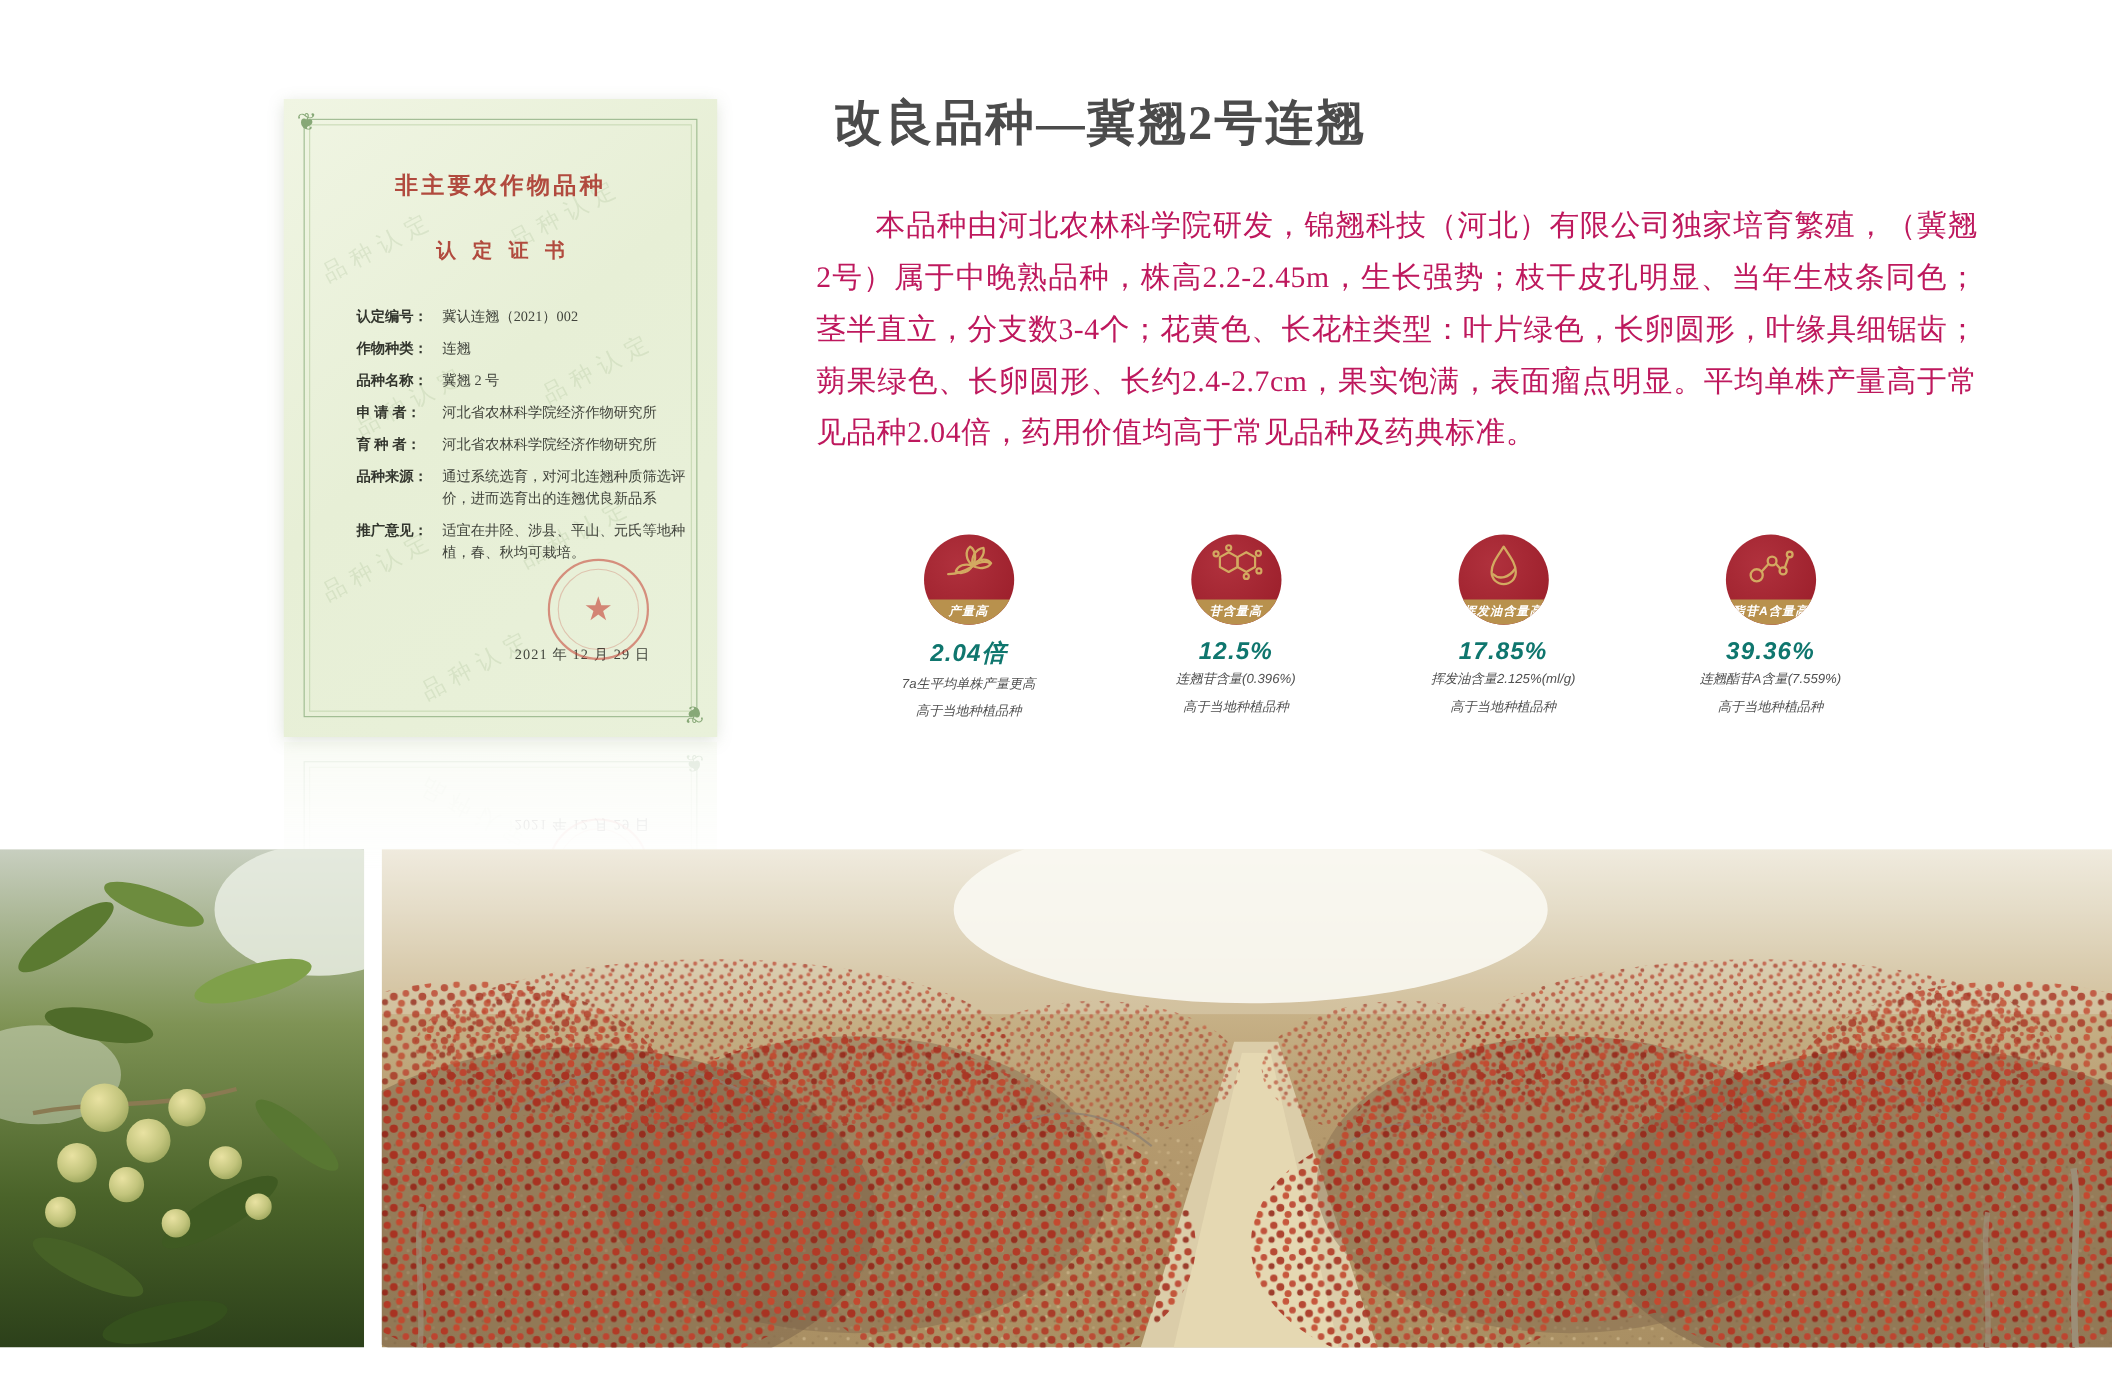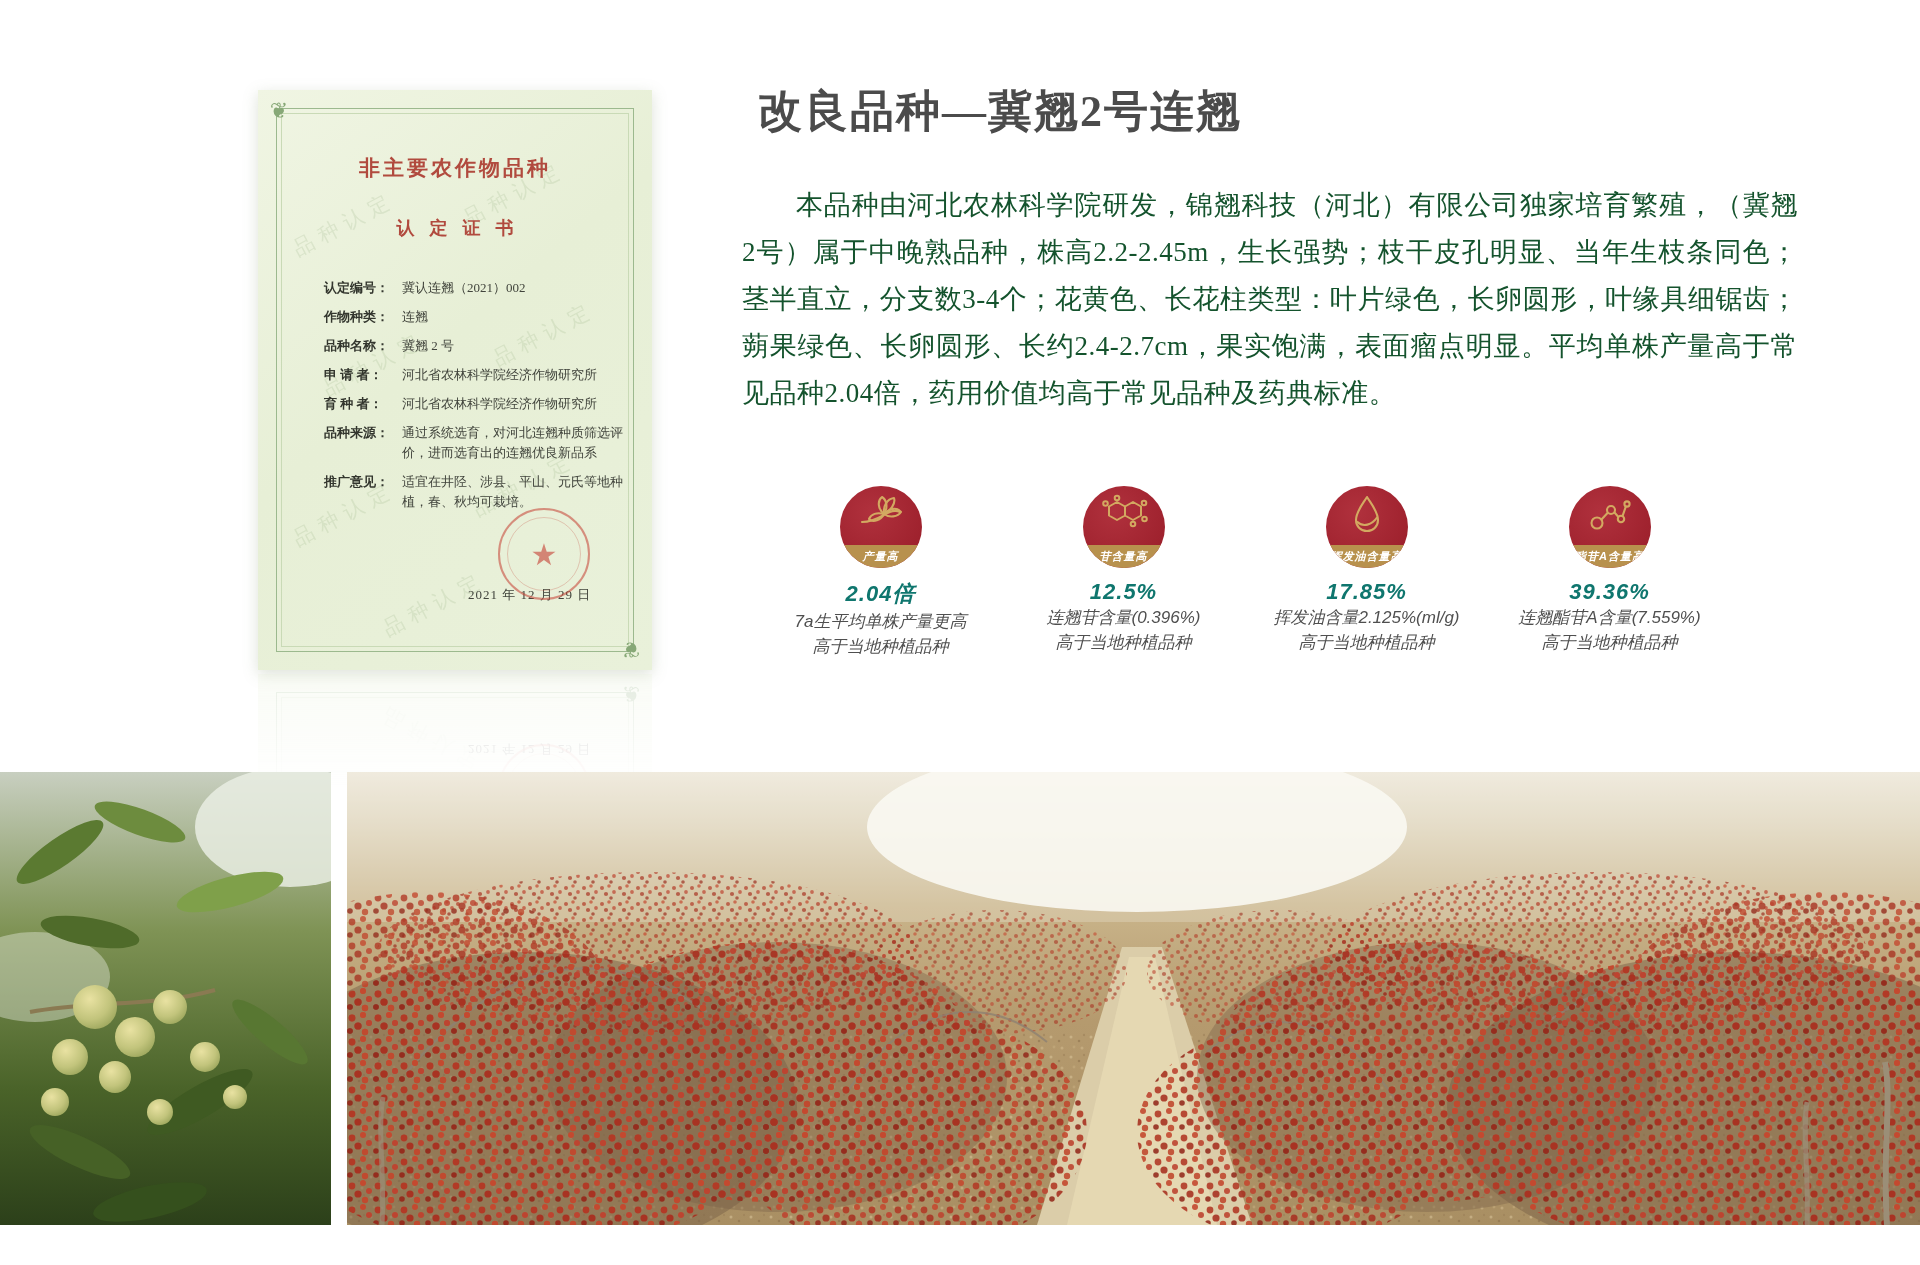--- a/index.html
+++ b/index.html
@@ -46,34 +46,34 @@
                      -webkit-mask-image:linear-gradient(to bottom, rgba(0,0,0,.9), transparent 85%);
                      mask-image:linear-gradient(to bottom, rgba(0,0,0,.9), transparent 85%); }
   #cert-reflection .certificate { left:0 !important; top:0 !important; transform:scaleY(-1); box-shadow:none; }
 
   
   .main-title { position:absolute; left:729px; top:82px; width:1000px;
                 font-family:"Liberation Serif", serif; font-weight:bold;
                 font-size:44px; color:#4b4b4b; letter-spacing:2px;margin-left:29px; }
   .main-paragraph { position:absolute; left:742px; top:182px; width:1056px;
                     font-family:"Liberation Serif", serif;
-                    font-size:27px; line-height:47px; color:#14532d;
+                    font-size:27px; line-height:47px; color:#be185d;
                     text-indent:2em; text-align:justify; letter-spacing:.5px; }
 
   
   .stats { position:absolute; left:759px; top:486px; width:972px; display:flex;font-style:italic; }
   .stat { flex:0 0 243px; text-align:center; }
   .stat-circle { position:relative; width:82px; height:82px; margin:0 auto; border-radius:50%;
                  overflow:hidden; background:radial-gradient(circle at 38% 32%, #b0313d 0%, #9e212d 75%); }
   .stat-icon { position:absolute; left:17px; top:5px; width:48px; height:48px; }
   .stat-banner { position:absolute; left:0; right:0; bottom:0; height:23px;
                  background:#b8914d; color:#ffffff; font-size:11px; font-weight:bold;
                  line-height:23px; letter-spacing:1px; }
   .stat-value { margin-top:11px; font-size:22px; font-weight:bold; color:#0f766e; letter-spacing:1px; }
-  .stat-line  { font-size:17px; line-height:25px; color:#4f4f4f; }
+  .stat-line  { font-size:12px; line-height:25px; color:#4f4f4f; }
   .stat-line:first-of-type { margin-top:3px; }
 
   
   .photo-left    { position:absolute; left:0;   top:772px; width:331px;  height:453px; display:block; }
   .photo-orchard { position:absolute; left:347px; top:772px; width:1573px; height:453px; display:block; }
 </style>
 </head>
 <body>
 
 <div class="page">

